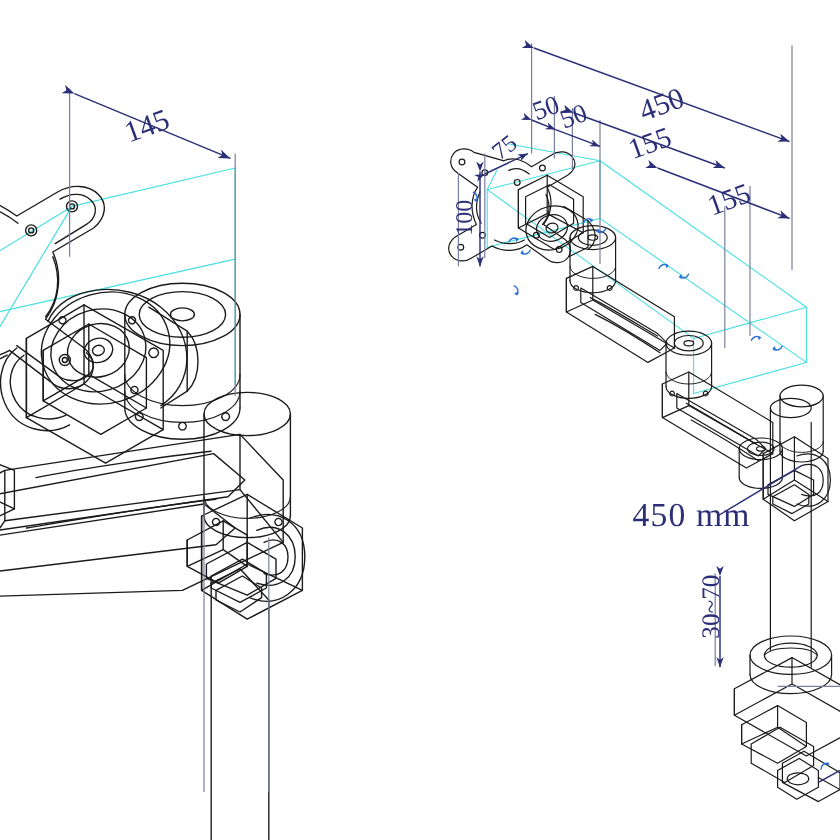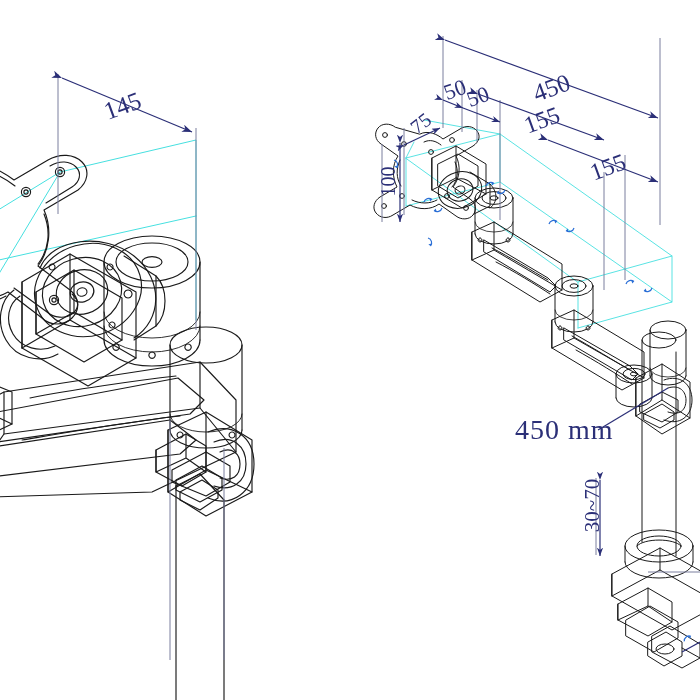--- a/index.html
+++ b/index.html
@@ -372,15 +372,15 @@
 <div class="dimtext" style="left:411px;top:112px;font-size:20px;transform:rotate(-38deg);">75</div>
 
 <div class="dimtext" style="left:373px;top:170px;font-size:20px;transform:rotate(-90deg);transform-origin:center;">100</div>
 
 <div class="dimtext" style="left:524px;top:107px;font-size:24px;transform:rotate(-20deg);">155</div>
 
 <div class="dimtext" style="left:590px;top:154px;font-size:24px;transform:rotate(-20deg);">155</div>
 
 <div class="dimtext" style="left:566px;top:493px;font-size:21px;transform:rotate(-90deg);transform-origin:center;">30~70</div>
 
-<div class="dimtext" style="left:515px;top:414px;font-size:28px;letter-spacing:1px;">450 mm</div>
+<div class="dimtext" style="left:527px;top:414px;font-size:28px;letter-spacing:1px;">450 mm</div>
 
 </div>
 
 </body></html>

